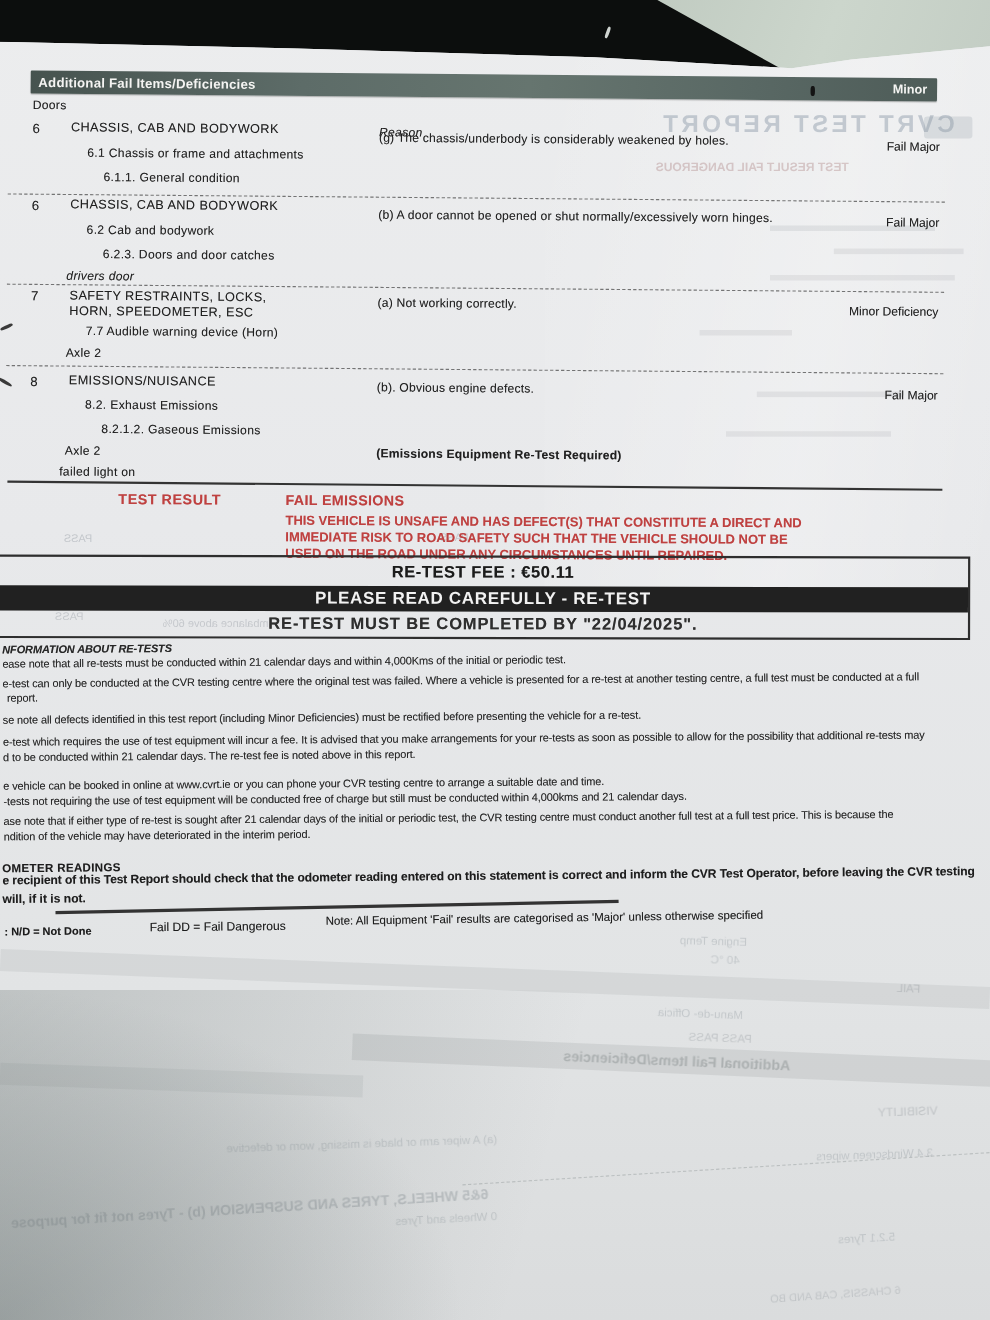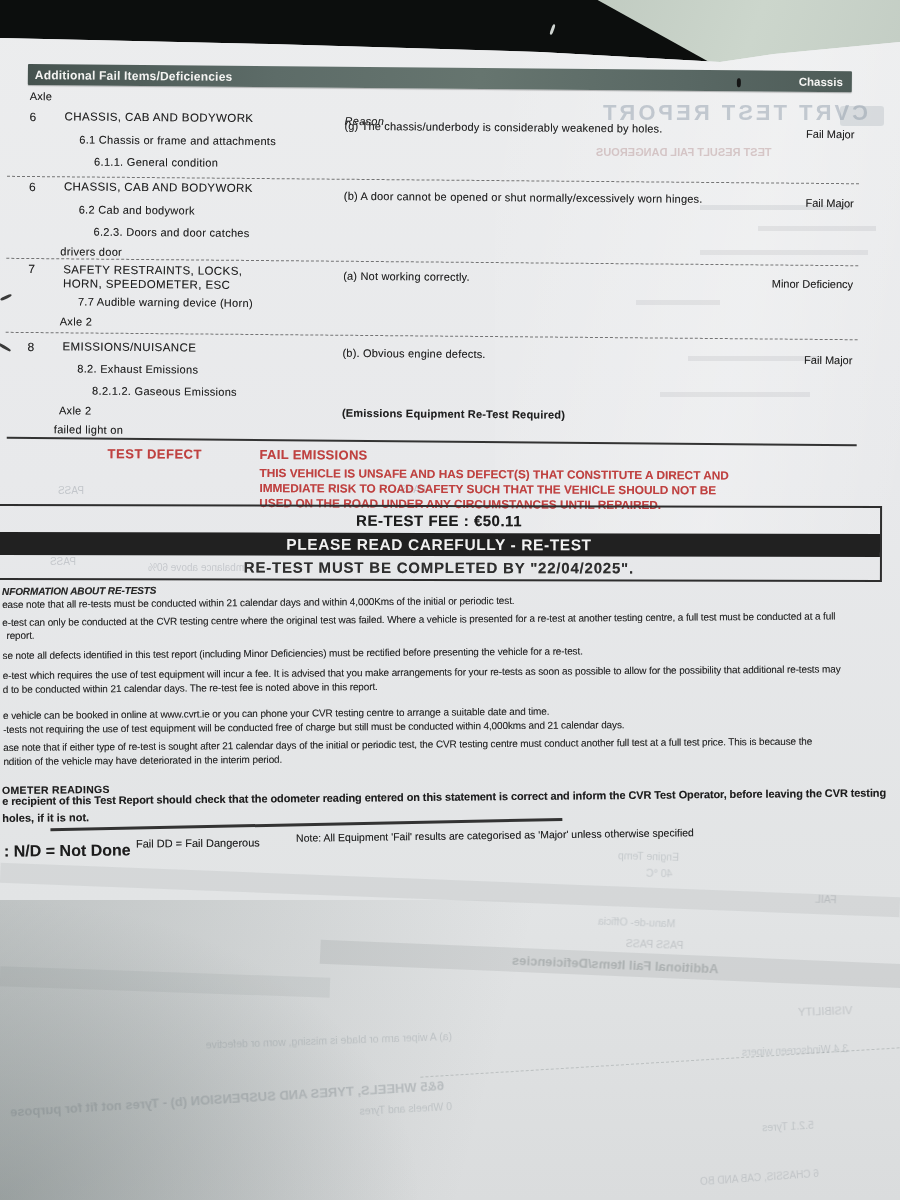--- a/index.html
+++ b/index.html
@@ -107,42 +107,42 @@
     <div class="ghost" style="left:742px;top:1044px;font-size:10.5px;color:rgba(110,118,126,0.26);transform:rotate(-2deg) scaleX(-1);">3.4 Windscreen wipers</div>
     <div class="gbar" style="left:420px;top:1062px;width:480px;height:0;border-top:1.5px dashed rgba(100,110,110,0.28);transform:rotate(-3.5deg);"></div>
     <div class="ghost" style="left:444px;top:1078px;font-size:13px;font-weight:bold;color:rgba(105,115,124,0.30);transform:rotate(-3.5deg) scaleX(-1);transform-origin:left;">6&amp;5 WHEELS, TYRES AND SUSPENSION   (b) - Tyres not fit for purpose</div>
     <div class="ghost" style="left:452px;top:1100px;font-size:10.5px;color:rgba(110,118,126,0.26);transform:rotate(-3deg) scaleX(-1);transform-origin:left;">0 Wheels and Tyres</div>
     <div class="ghost" style="left:762px;top:1120px;font-size:10.5px;color:rgba(110,118,126,0.26);transform:rotate(-3deg) scaleX(-1);">5.2.1 Tyres</div>
     <div class="ghost" style="left:700px;top:1172px;font-size:10px;color:rgba(110,118,126,0.24);transform:rotate(-4deg) scaleX(-1);">6 CHASSIS, CAB AND BO</div>
 
     <div class="tbl">
       <div class="hdrbar">
         <span class="t">Additional Fail Items/Deficiencies</span>
-        <span class="r">Chassis</span>
+        <span class="r">Minor</span>
       </div>
       <div class="speck" style="left:737px;top:72px;width:4px;height:9px;"></div>
 
-      <div class="ln sub" style="left:30px;top:90px;">Axle</div>
+      <div class="ln sub" style="left:30px;top:90px;">Doors</div>
       <div class="ln sub" style="left:345px;top:112px;font-style:italic;">Reason</div>
 
       <div class="ln cat" style="left:30px;top:110px;font-size:12px;">6</div>
       <div class="ln cat" style="left:65px;top:110px;">CHASSIS, CAB AND BODYWORK</div>
       <div class="ln rsn" style="left:345px;top:117px;">(g)    The chassis/underbody is considerably weakened by holes.</div>
       <div class="ln res" style="left:725px;top:121px;">Fail Major</div>
       <div class="ln sub" style="left:80px;top:133px;">6.1 Chassis or frame and attachments</div>
       <div class="ln sub" style="left:95px;top:155px;">6.1.1. General condition</div>
       <div class="sep" style="top:176px;"></div>
 
       <div class="ln cat" style="left:30px;top:180px;font-size:12px;">6</div>
       <div class="ln cat" style="left:65px;top:180px;">CHASSIS, CAB AND BODYWORK</div>
       <div class="ln rsn" style="left:345px;top:187px;">(b)    A door cannot be opened or shut normally/excessively worn hinges.</div>
       <div class="ln res" style="left:725px;top:190px;">Fail Major</div>
       <div class="ln sub" style="left:80px;top:203px;">6.2 Cab and bodywork</div>
       <div class="ln sub" style="left:95px;top:225px;">6.2.3. Doors and door catches</div>
-      <div class="ln sub" style="left:62px;top:245px;">drivers door</div>
+      <div class="ln sub" style="left:62px;top:245px;font-style:italic;">drivers door</div>
       <div class="sep" style="top:258px;"></div>
 
       <div class="ln cat" style="left:30px;top:262px;font-size:12px;">7</div>
       <div class="ln cat" style="left:65px;top:262px;width:220px;white-space:normal;line-height:14px;">SAFETY RESTRAINTS, LOCKS, HORN, SPEEDOMETER, ESC</div>
       <div class="ln rsn" style="left:345px;top:267px;">(a)  Not working correctly.</div>
       <div class="ln res" style="left:725px;top:271px;">Minor Deficiency</div>
       <div class="ln sub" style="left:80px;top:295px;">7.7 Audible warning device (Horn)</div>
       <div class="ln sub" style="left:62px;top:315px;">Axle 2</div>
       <div class="sep" style="top:332px;"></div>
 
@@ -155,21 +155,21 @@
       <div class="ln sub" style="left:62px;top:404px;">Axle 2</div>
       <div class="ln rsn" style="left:345px;top:404px;font-weight:bold;">(Emissions Equipment Re-Test Required)</div>
       <div class="ln sub" style="left:57px;top:423px;">failed light on</div>
       <div class="solidline" style="left:10px;top:437px;width:850px;height:1.5px;"></div>
 
       <div class="speck" style="left:2px;top:296px;width:12px;height:3px;transform:rotate(-25deg);background:#3a3a3a;"></div>
       <div class="speck" style="left:0px;top:346px;width:14px;height:3px;transform:rotate(30deg);background:#3a3a3a;"></div>
     </div>
 
     <div class="tr-block">
-      <div class="ln red" style="left:110px;top:448px;font-size:13px;letter-spacing:0.5px;">TEST DEFECT</div>
+      <div class="ln red" style="left:110px;top:448px;font-size:13px;letter-spacing:0.5px;">TEST RESULT</div>
       <div class="ln red" style="left:262px;top:448px;font-size:13px;letter-spacing:0.3px;">FAIL EMISSIONS</div>
       <div class="ln red" style="left:262px;top:467px;font-size:11.8px;">THIS VEHICLE IS UNSAFE AND HAS DEFECT(S) THAT CONSTITUTE A DIRECT AND</div>
       <div class="ln red" style="left:262px;top:482px;font-size:11.8px;">IMMEDIATE RISK TO ROAD SAFETY SUCH THAT THE VEHICLE SHOULD NOT BE</div>
       <div class="ln red" style="left:262px;top:497px;font-size:11.8px;">USED ON THE ROAD UNDER ANY CIRCUMSTANCES UNTIL REPAIRED.</div>
     </div>
 
     <div class="feebox">
       <div class="feeline">RE-TEST FEE : €50.11</div>
       <div class="banner">PLEASE READ CAREFULLY - RE-TEST</div>
       <div class="deadline">RE-TEST MUST BE COMPLETED BY "22/04/2025".</div>
@@ -185,25 +185,25 @@
       <div class="ln" style="left:0;top:98px;">d to be conducted within 21 calendar days. The re-test fee is noted above in this report.</div>
       <div class="ln" style="left:0;top:124px;">e vehicle can be booked in online at www.cvrt.ie or you can phone your CVR testing centre to arrange a suitable date and time.</div>
       <div class="ln" style="left:0;top:138px;">-tests not requiring the use of test equipment will be conducted free of charge but still must be conducted within 4,000kms and 21 calendar days.</div>
       <div class="ln" style="left:0;top:156px;">ase note that if either type of re-test is sought after 21 calendar days of the initial or periodic test, the CVR testing centre must conduct another full test at a full test price. This is because the</div>
       <div class="ln" style="left:0;top:170px;">ndition of the vehicle may have deteriorated in the interim period.</div>
     </div>
 
     <div class="odoblock">
       <div class="ln" style="left:0;top:0;font-size:10.5px;font-weight:600;letter-spacing:0.3px;">OMETER READINGS</div>
       <div class="ln" style="left:0;top:11px;font-size:11px;font-weight:bold;letter-spacing:-0.1px;">e recipient of this Test Report should check that the odometer reading entered on this statement is correct and inform the CVR Test Operator, before leaving the CVR testing</div>
-      <div class="ln" style="left:0;top:28px;font-size:11px;font-weight:bold;">holes, if it is not.</div>
+      <div class="ln" style="left:0;top:28px;font-size:11px;font-weight:bold;">will, if it is not.</div>
       <div class="solidline" style="left:48px;top:42px;width:512px;height:2.5px;transform:rotate(-0.6deg);"></div>
     </div>
 
     <div class="legend">
-      <div class="ln" style="left:4px;top:842px;font-size:16px;font-weight:bold;transform:rotate(-0.5deg);">: N/D = Not Done</div>
+      <div class="ln" style="left:4px;top:842px;font-size:10px;font-weight:bold;transform:rotate(-0.5deg);">: N/D = Not Done</div>
       <div class="ln" style="left:136px;top:837px;font-size:11px;transform:rotate(-0.5deg);">Fail DD = Fail Dangerous</div>
       <div class="ln" style="left:296px;top:829px;font-size:10.5px;transform:rotate(-0.8deg);">Note: All Equipment 'Fail' results are categorised as 'Major' unless otherwise specified</div>
     </div>
 
     <div class="shade-band"></div>
   </div>
 </div>
 
 </body></html>

